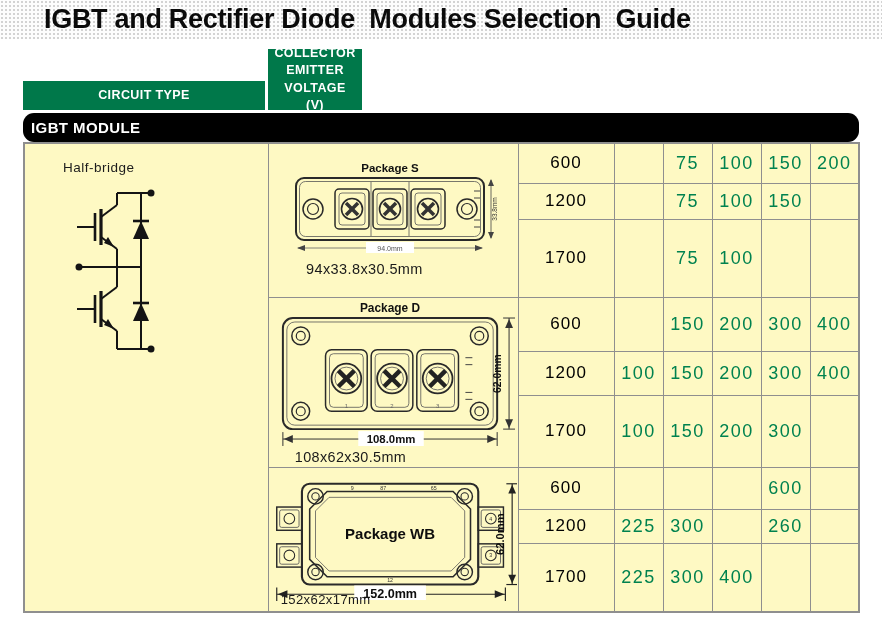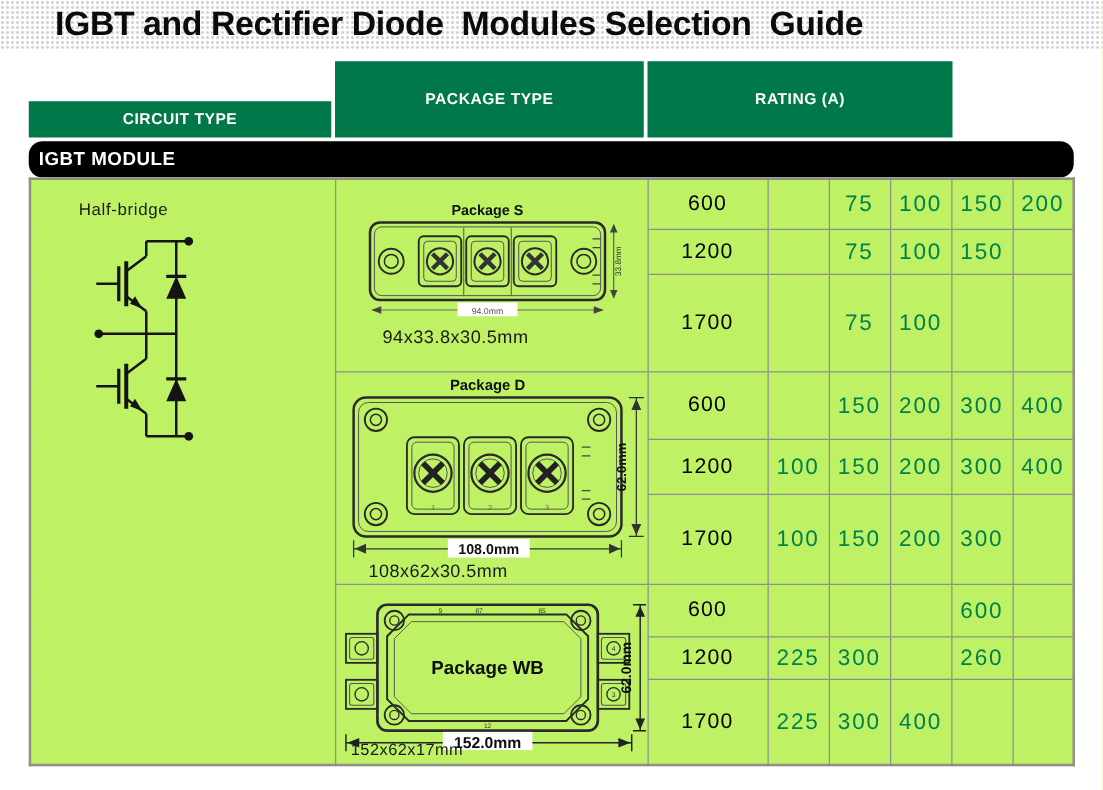--- a/index.html
+++ b/index.html
@@ -31,21 +31,21 @@
   .th + .th{ margin-left:3px; }
   .th.c1{ width:242px;margin-top:32px; } .th.c2{ width:247px; } .th.c3{ width:94px; } .th.c4{ width:244px; }
 
   .module-bar{
     margin-top:3px; height:29px; background:#000; color:#fff;
     font-size:15px; font-weight:bold; line-height:29px;
     padding-left:8px; letter-spacing:0.4px;border-radius:11px;
   }
 
   table{ border-collapse:collapse; table-layout:fixed; width:836px;
-         border:2px solid #8f8f8f; background:#bef264; }
+         border:2px solid #8f8f8f; background:#fef9c3; }
   td{ border:1px solid #8f8f8f; text-align:center; vertical-align:middle;
       padding:0; overflow:hidden; }
 
   tr.h40{height:40px} tr.h36{height:36px} tr.h78{height:78px}
   tr.h54{height:54px} tr.h44{height:44px} tr.h72{height:72px}
   tr.h42{height:42px} tr.h34{height:34px} tr.h69{height:69px}
 
   td.volt{ font-size:17px; color:#000; letter-spacing:1px; }
   td.rate{ font-size:18px; color:#00824F; letter-spacing:1.5px; }
 
@@ -62,22 +62,21 @@
 <body>
 
 <div class="title-band">
   <h1>IGBT and Rectifier Diode  Modules Selection  Guide</h1>
 </div>
 
 <div class="guide">
 
   <div class="thead">
     <div class="th c1">CIRCUIT TYPE</div>
-    <div class="th c2">PACKAGE TYPE</div>
-    <div class="th c4">RATING (A)</div>
+    <div class="th c3">COLLECTOR EMITTER VOLTAGE (V)</div>
   </div>
 
   <div class="module-bar">IGBT MODULE</div>
 
   <table>
     <colgroup>
       <col style="width:244px">
         <col style="width:250px">
         <col style="width:96px">
       <col style="width:49px">

